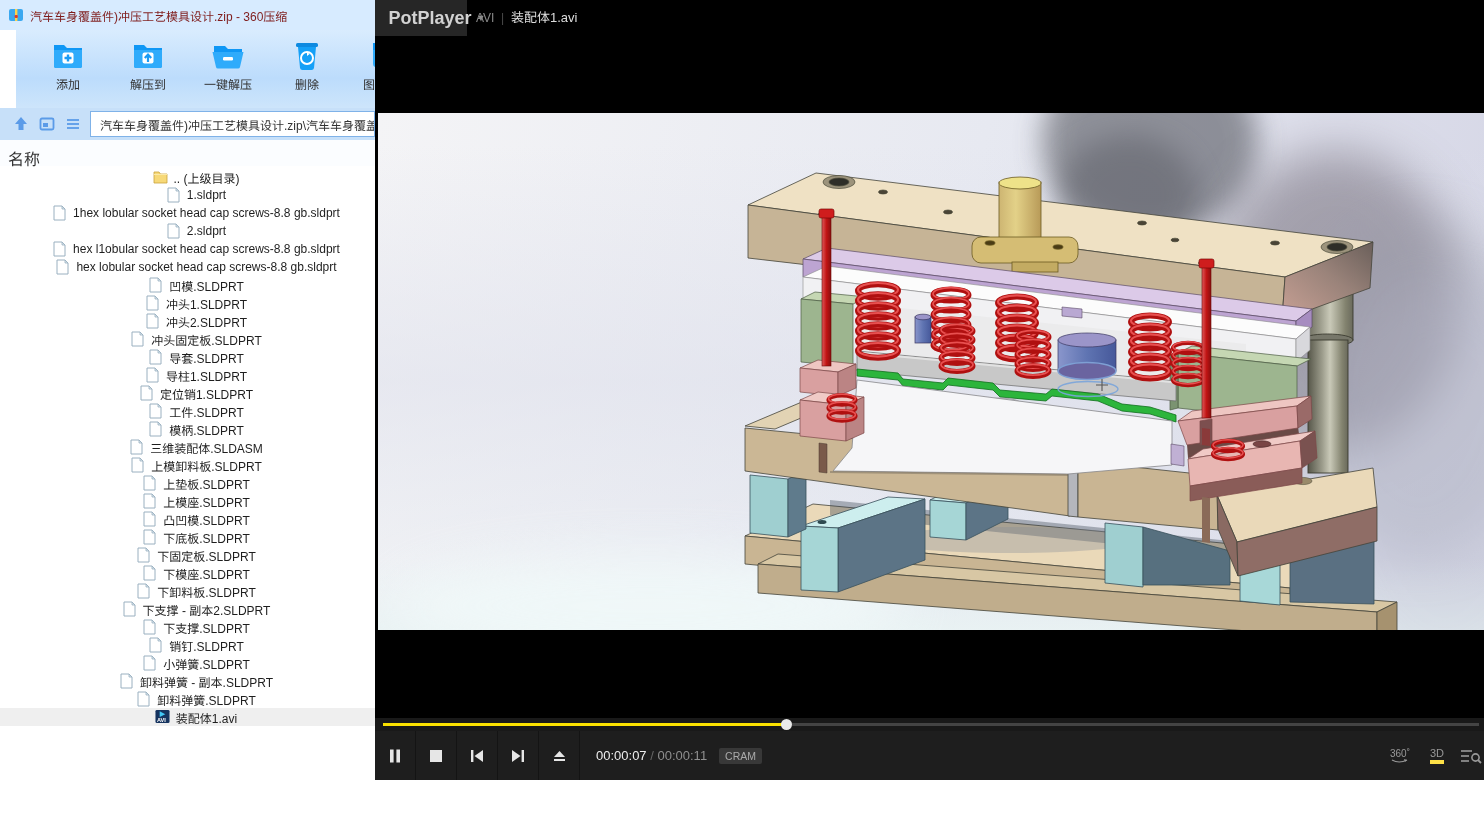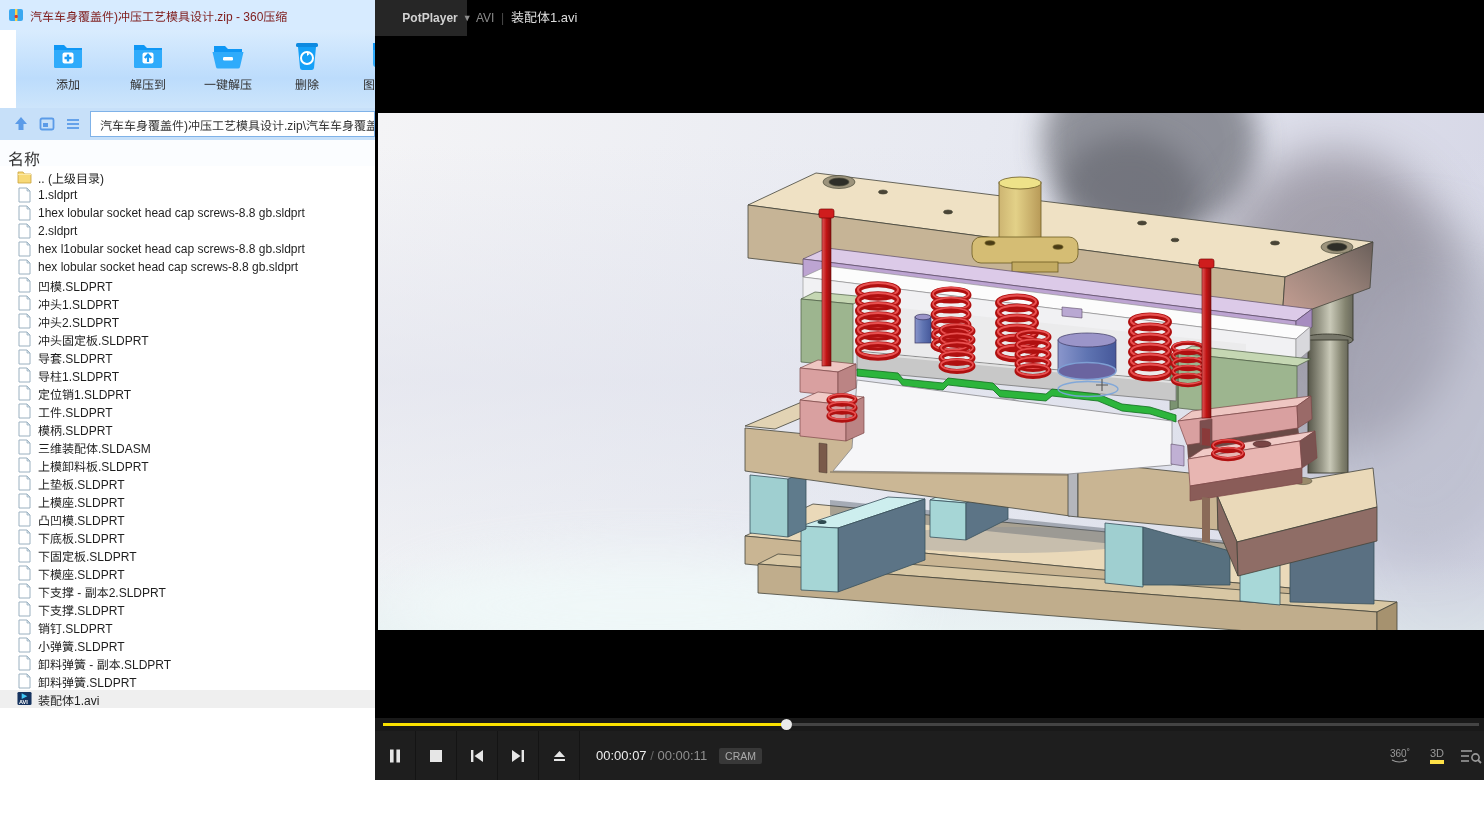--- a/index.html
+++ b/index.html
@@ -12,29 +12,29 @@
   .titem { position:absolute; top:8px; width:72px; text-align:center; }
   .titem .ticon { display:block; margin:0 auto; width:34px; height:34px; }
   .titem .tlabel { margin-top:3px; font-size:12px; color:#333; white-space:nowrap; }
   #zip-addressbar { position:absolute; left:0; top:108px; width:100%; height:32px; background:#c7e0f9; }
   .addr-icon { position:absolute; top:7px; width:18px; height:18px; }
   #addr-field { position:absolute; left:90px; top:3px; width:285px; height:26px; background:#fff; border:1px solid #7fb2e8; display:flex; align-items:center; padding:0 4px; overflow:hidden; }
   #addr-field .atext { font-size:12px; color:#333; margin-left:5px; white-space:nowrap; }
   #zip-colheader { position:absolute; left:0; top:140px; width:100%; height:26px; background:#fbfdff; }
   #zip-colheader span { position:absolute; left:8px; top:6px; font-size:16px; color:#333; }
   #zip-filelist { position:absolute; left:0; top:168px; width:100%; }
-  .frow { height:18px; display:flex; align-items:center; }
+  .frow { height:18px; display:flex; align-items:center;justify-content:center; }
   .frow.sel { background:#efefef; }
   .frow .ficon { width:15px; height:16px; margin-left:17px; flex:none; }
   .frow .fname { font-size:12px; color:#1e1e1e; margin-left:6px; white-space:nowrap; }
   
   #player { position:absolute; left:375px; top:0; width:1109px; height:780px; background:#000; overflow:hidden; }
   #pp-titlebar { position:absolute; left:0; top:0; width:100%; height:36px; background:#000; }
   #pp-menu { position:absolute; left:0; top:0; width:92px; height:36px; background:#262626; display:flex; align-items:center; justify-content:center; }
-  #pp-menu .mtext { font-size:12px; color:#d2d2d2; font-weight:bold;margin-left:32px; }
+  #pp-menu .mtext { font-size:18px; color:#d2d2d2; font-weight:bold;margin-left:32px; }
   #pp-menu .chev { color:#8f8f8f; font-size:9px; margin-left:5px; }
   #pp-format { position:absolute; left:101px; top:0; line-height:36px; font-size:12px; color:#8a8a8a; }
   #pp-sep { position:absolute; left:126px; top:0; line-height:36px; font-size:12px; color:#4a4a4a; }
   #pp-fname { position:absolute; left:136px; top:0; line-height:36px; font-size:13px; color:#dcdcdc; }
   #pp-video { position:absolute; left:3px; top:113px; width:1106px; height:517px;
     background-image:linear-gradient(to top, rgba(233,242,243,.95), rgba(233,242,243,0) 14%),
                      linear-gradient(to bottom, rgba(226,228,237,0) 6%, rgba(223,225,236,.6) 52%, rgba(233,242,243,.15) 95%),
                      linear-gradient(103deg, #f4f4f6, #e7e9f1 50%, #d4d5e5 100%); }
   #pp-seek { position:absolute; left:0; top:718px; width:100%; height:13px; background:#191919; }
   #seek-track { position:absolute; left:8px; top:5px; width:1096px; height:3px; background:#444; }
@@ -290,20 +290,27 @@
             <path d="M10,1 l3,3 h-3 Z" fill="#dde8ee" stroke="#9ab0c0" stroke-width="0.8"></path>
           </svg></span>
         <span class="fname">下固定板.SLDPRT</span>
       </div>
       <div class="frow">
         <span class="ficon"><svg viewBox="0 0 15 16">
             <path d="M2,1 h8 l3,3 v11 H2 Z" fill="#fff" stroke="#9ab0c0" stroke-width="1"></path>
             <path d="M10,1 l3,3 h-3 Z" fill="#dde8ee" stroke="#9ab0c0" stroke-width="0.8"></path>
           </svg></span>
         <span class="fname">下模座.SLDPRT</span>
+      </div>
+      <div class="frow">
+        <span class="ficon"><svg viewBox="0 0 15 16">
+            <path d="M2,1 h8 l3,3 v11 H2 Z" fill="#fff" stroke="#9ab0c0" stroke-width="1"></path>
+            <path d="M10,1 l3,3 h-3 Z" fill="#dde8ee" stroke="#9ab0c0" stroke-width="0.8"></path>
+          </svg></span>
+        <span class="fname">下卸料板.SLDPRT</span>
       </div>
       <div class="frow">
         <span class="ficon"><svg viewBox="0 0 15 16">
             <path d="M2,1 h8 l3,3 v11 H2 Z" fill="#fff" stroke="#9ab0c0" stroke-width="1"></path>
             <path d="M10,1 l3,3 h-3 Z" fill="#dde8ee" stroke="#9ab0c0" stroke-width="0.8"></path>
           </svg></span>
         <span class="fname">下支撑 - 副本2.SLDPRT</span>
       </div>
       <div class="frow">
         <span class="ficon"><svg viewBox="0 0 15 16">

